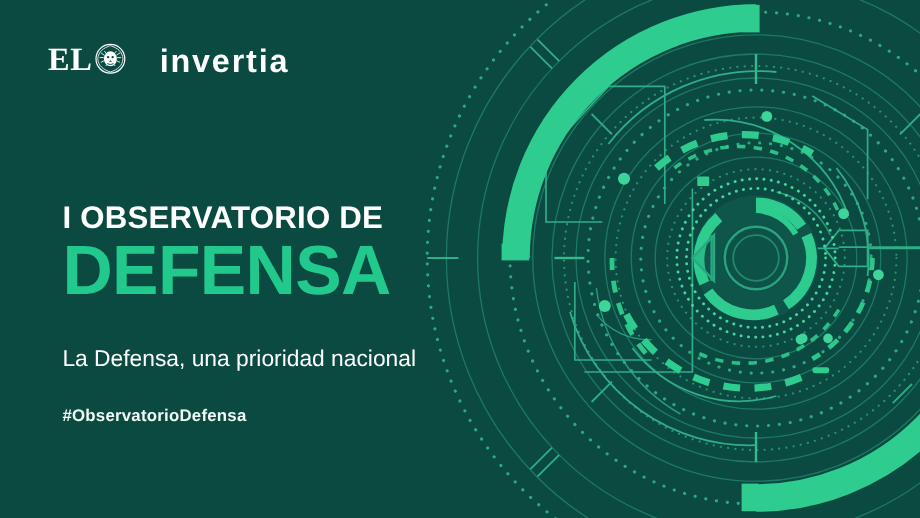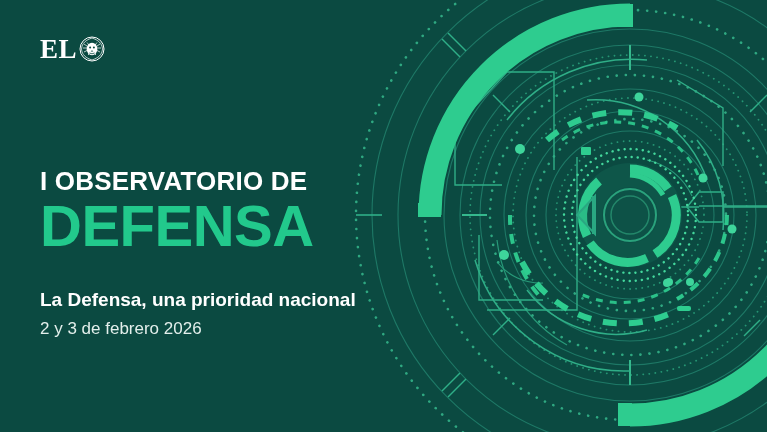--- a/index.html
+++ b/index.html
@@ -31,31 +31,31 @@
     line-height:1;
   }
   .lion{display:block;}
   .logo-invertia{
     color:#ffffff;
     font-family:"Liberation Sans", sans-serif;
     font-size:27px;font-weight:700;
     letter-spacing:1.5px;line-height:1;
   }
   
-  #copy{position:absolute;left:40px;top:168px;z-index:5;}
+  #copy{position:absolute;left:52px;top:168px;z-index:5;}
   .kicker{
     color:#ffffff;font-size:26px;font-weight:700;
     letter-spacing:.2px;line-height:1.05;margin:0;
   }
   .headline{
     color:#22c98c;font-size:58px;font-weight:700;
     letter-spacing:-.5px;line-height:1.0;margin:2px 0 0 0;
   }
   .subtitle{
-    color:#ffffff;font-size:19px;font-weight:700;
+    color:#ffffff;font-size:19px;font-weight:400;
     margin:34px 0 0 0;line-height:1.2;
   }
   .meta{
     color:#e3efeb;font-size:17px;font-weight:400;
     margin:6px 0 0 0;line-height:1.35;
   }
   .hashtag{
     color:#f2faf7;font-size:14px;font-weight:700;
     margin:26px 0 0 0;letter-spacing:.2px;
   }
@@ -233,22 +233,23 @@
           <ellipse cx="13" cy="13" rx="5.4" ry="6.2" fill="#ffffff"></ellipse>
           <g fill="#0b4a41">
             <circle cx="11.1" cy="11.6" r="1"></circle>
             <circle cx="14.9" cy="11.6" r="1"></circle>
             <path d="M13 14.2 L11.6 15.4 L14.4 15.4 Z"></path>
             <path d="M10.4 17 Q13 18.6 15.6 17" stroke="#0b4a41" stroke-width=".8" fill="none"></path>
           </g>
         </svg>
       </span>
     </div>
+    <div class="logo-invertia">invertia</div>
   </div>
 
   <div id="copy">
     <p class="kicker">I OBSERVATORIO DE</p>
     <p class="headline">DEFENSA</p>
     <p class="subtitle">La Defensa, una prioridad nacional</p>
-    <p class="meta">2 y 3 de febrero 2026</p>
+    <p class="hashtag">#ObservatorioDefensa</p>
   </div>
 
 </div>
 
 </body></html>

